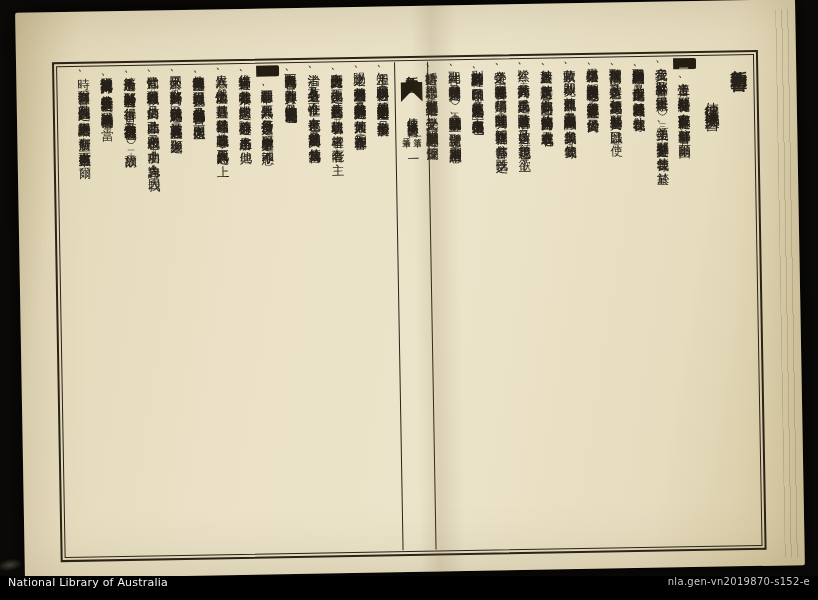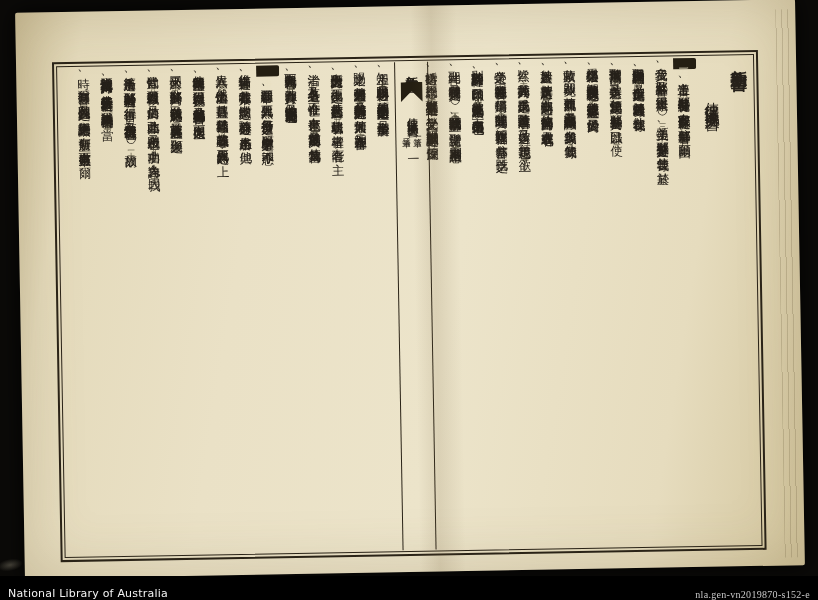--- a/index.html
+++ b/index.html
@@ -69,25 +69,25 @@
     width:22px; height:20px; background:#241e12; margin:10px 0 6px 0;
     clip-path:polygon(0 0,100% 0,100% 100%,50% 45%,0 100%);
   }
   #fold-book{ font-size:11.5px; letter-spacing:1px; }
   #fold-chapters{ display:flex; flex-direction:row; margin-top:14px; gap:1px;}
   #fold-chapters .fold-ch{ font-size:8.5px; line-height:10px; letter-spacing:0; }
   #fold-pageno{ font-size:12px; margin-top:20px; }
   
   #bottom-bar{
     position:absolute; left:0; bottom:0; width:818px; height:24px; background:#000;
-    display:flex; align-items:flex-end; justify-content:space-between;
+    display:flex; align-items:flex-start; justify-content:space-between;
     box-sizing:border-box; padding:0 8px;
   }
   #bar-left{ color:#f2f2f2; font-size:11px; letter-spacing:.2px; }
-  #bar-right{ color:#c8c8c8; font-size:10px; letter-spacing:.3px;font-family:Liberation Serif, serif; }
+  #bar-right{ color:#c8c8c8; font-size:10px; letter-spacing:.3px; }
   
   #edge-smudge{
     position:absolute; left:4px; top:552px; width:12px; height:26px;
     background:radial-gradient(ellipse at center, rgba(230,220,190,.5) 0%, rgba(0,0,0,0) 70%);
     transform:rotate(80deg); opacity:.5;
   }
 </style>
 </head>
 <body>
 

